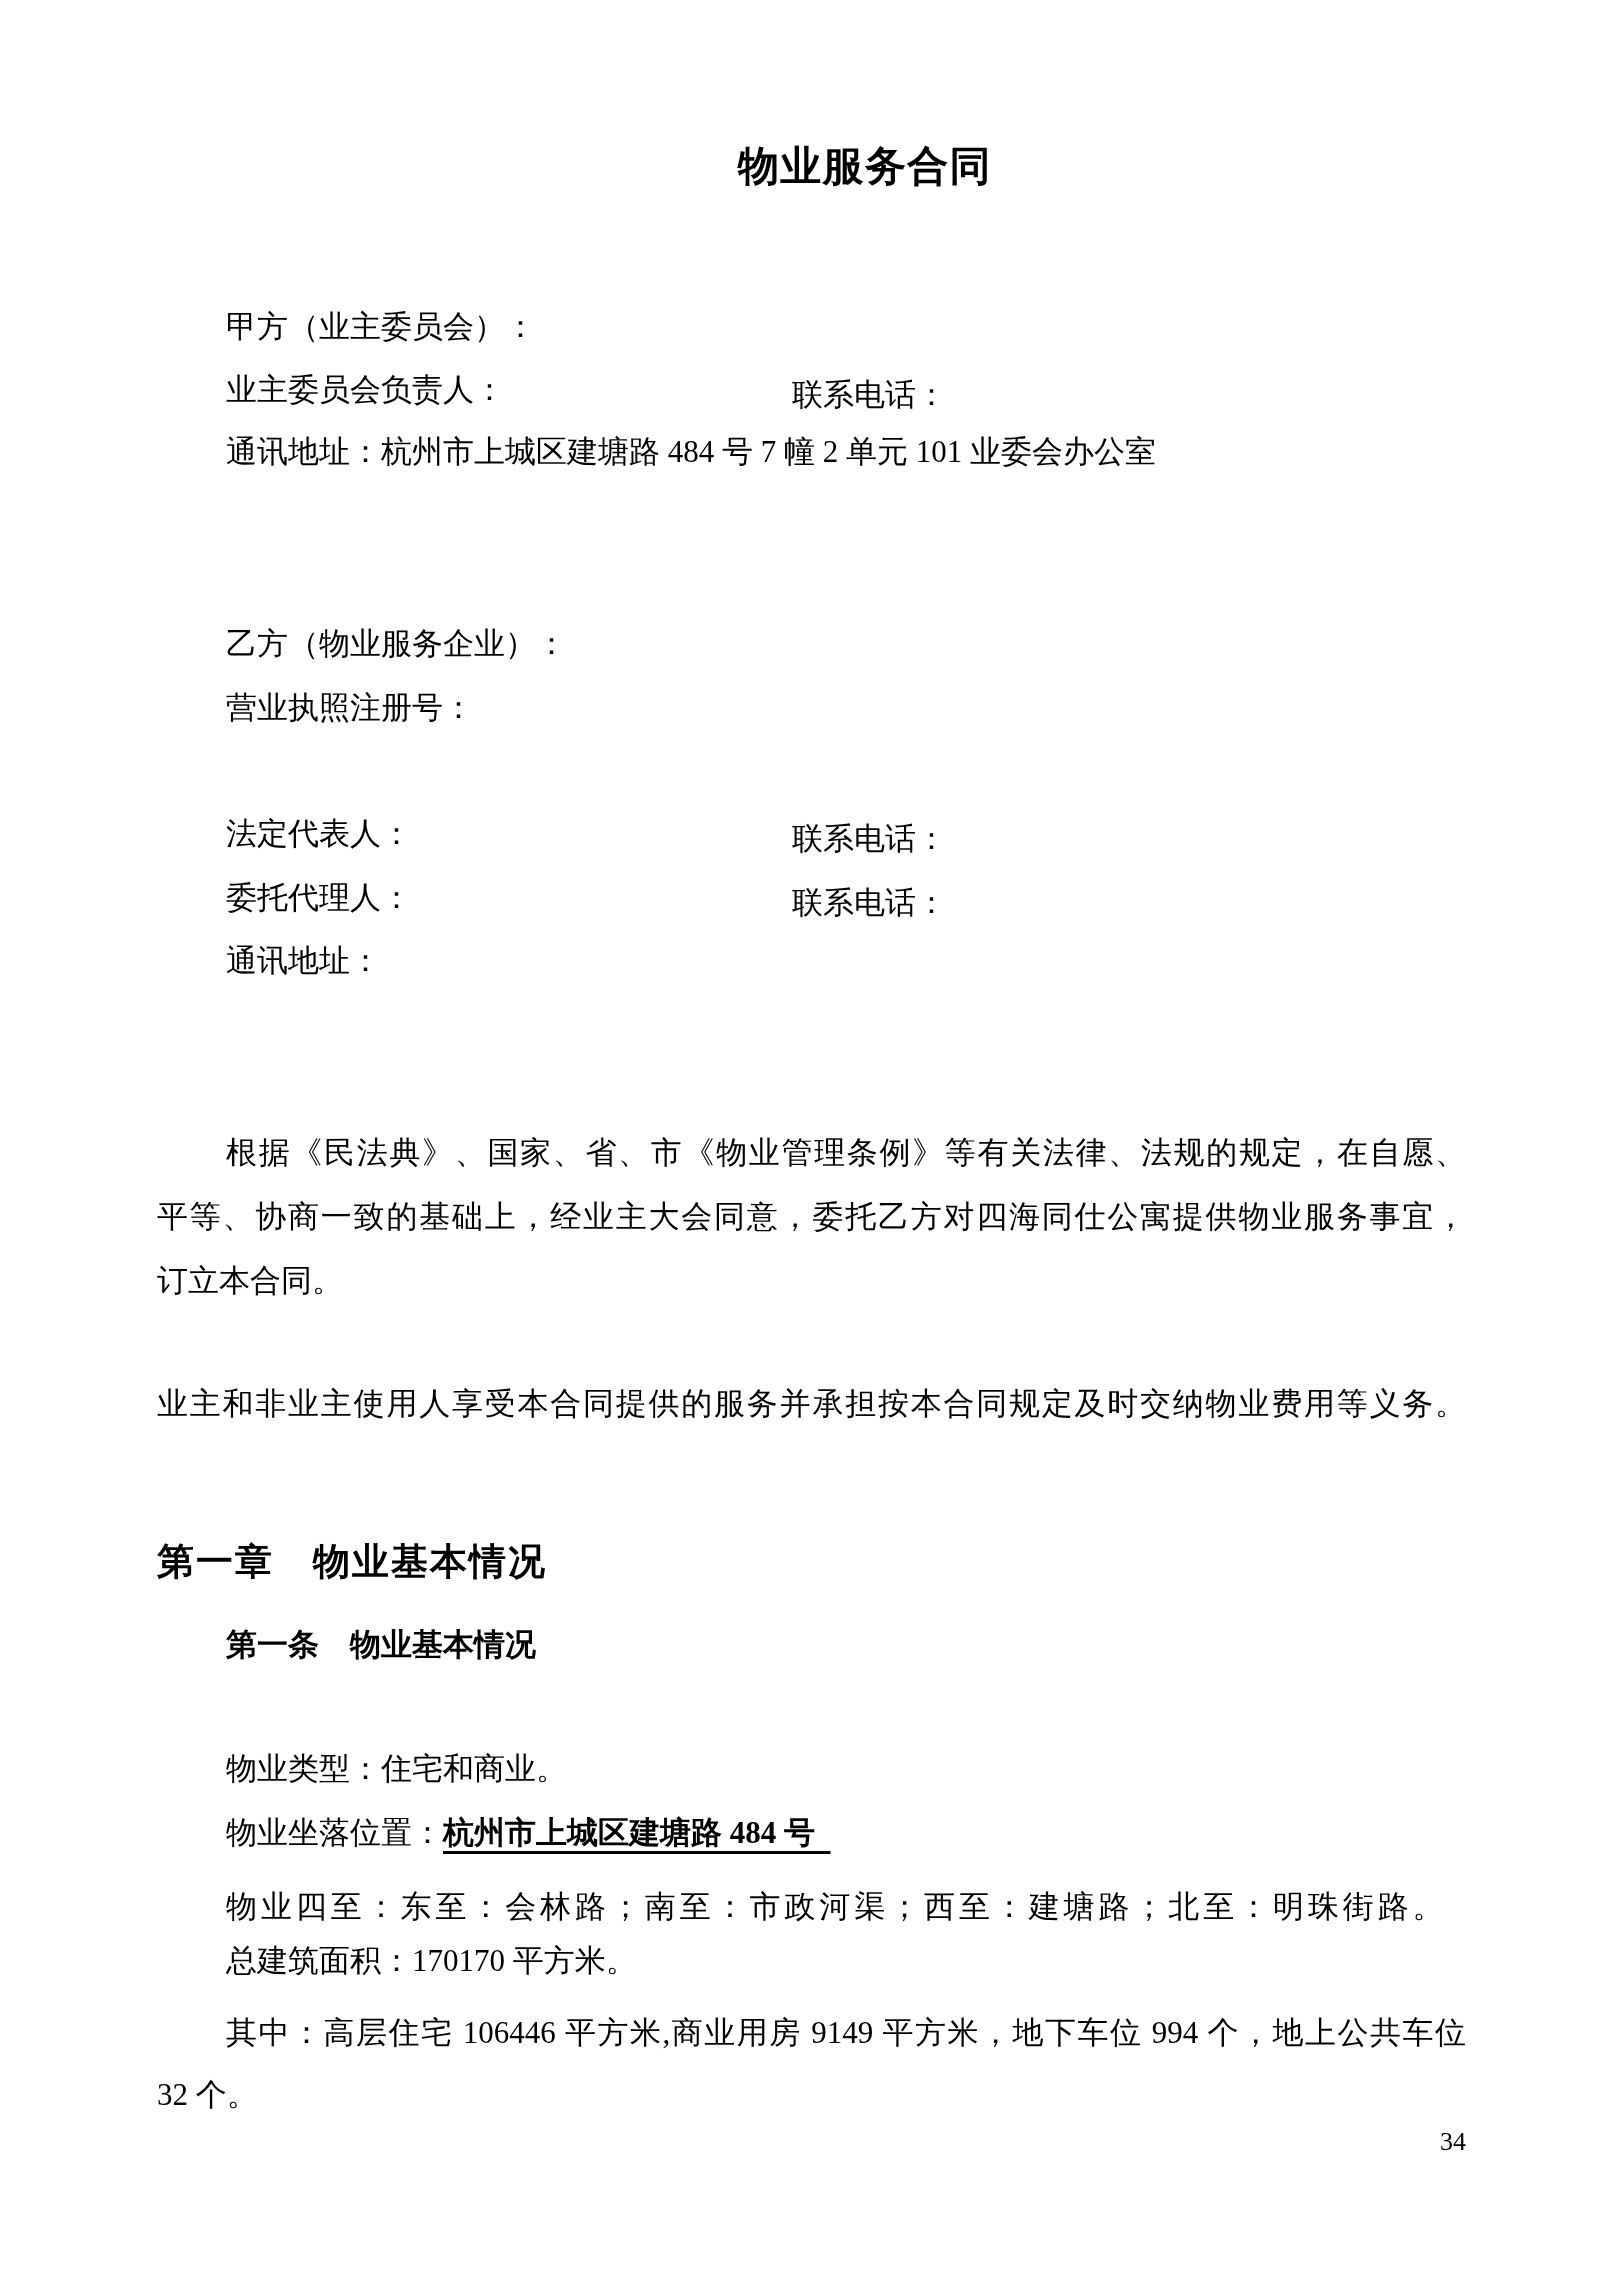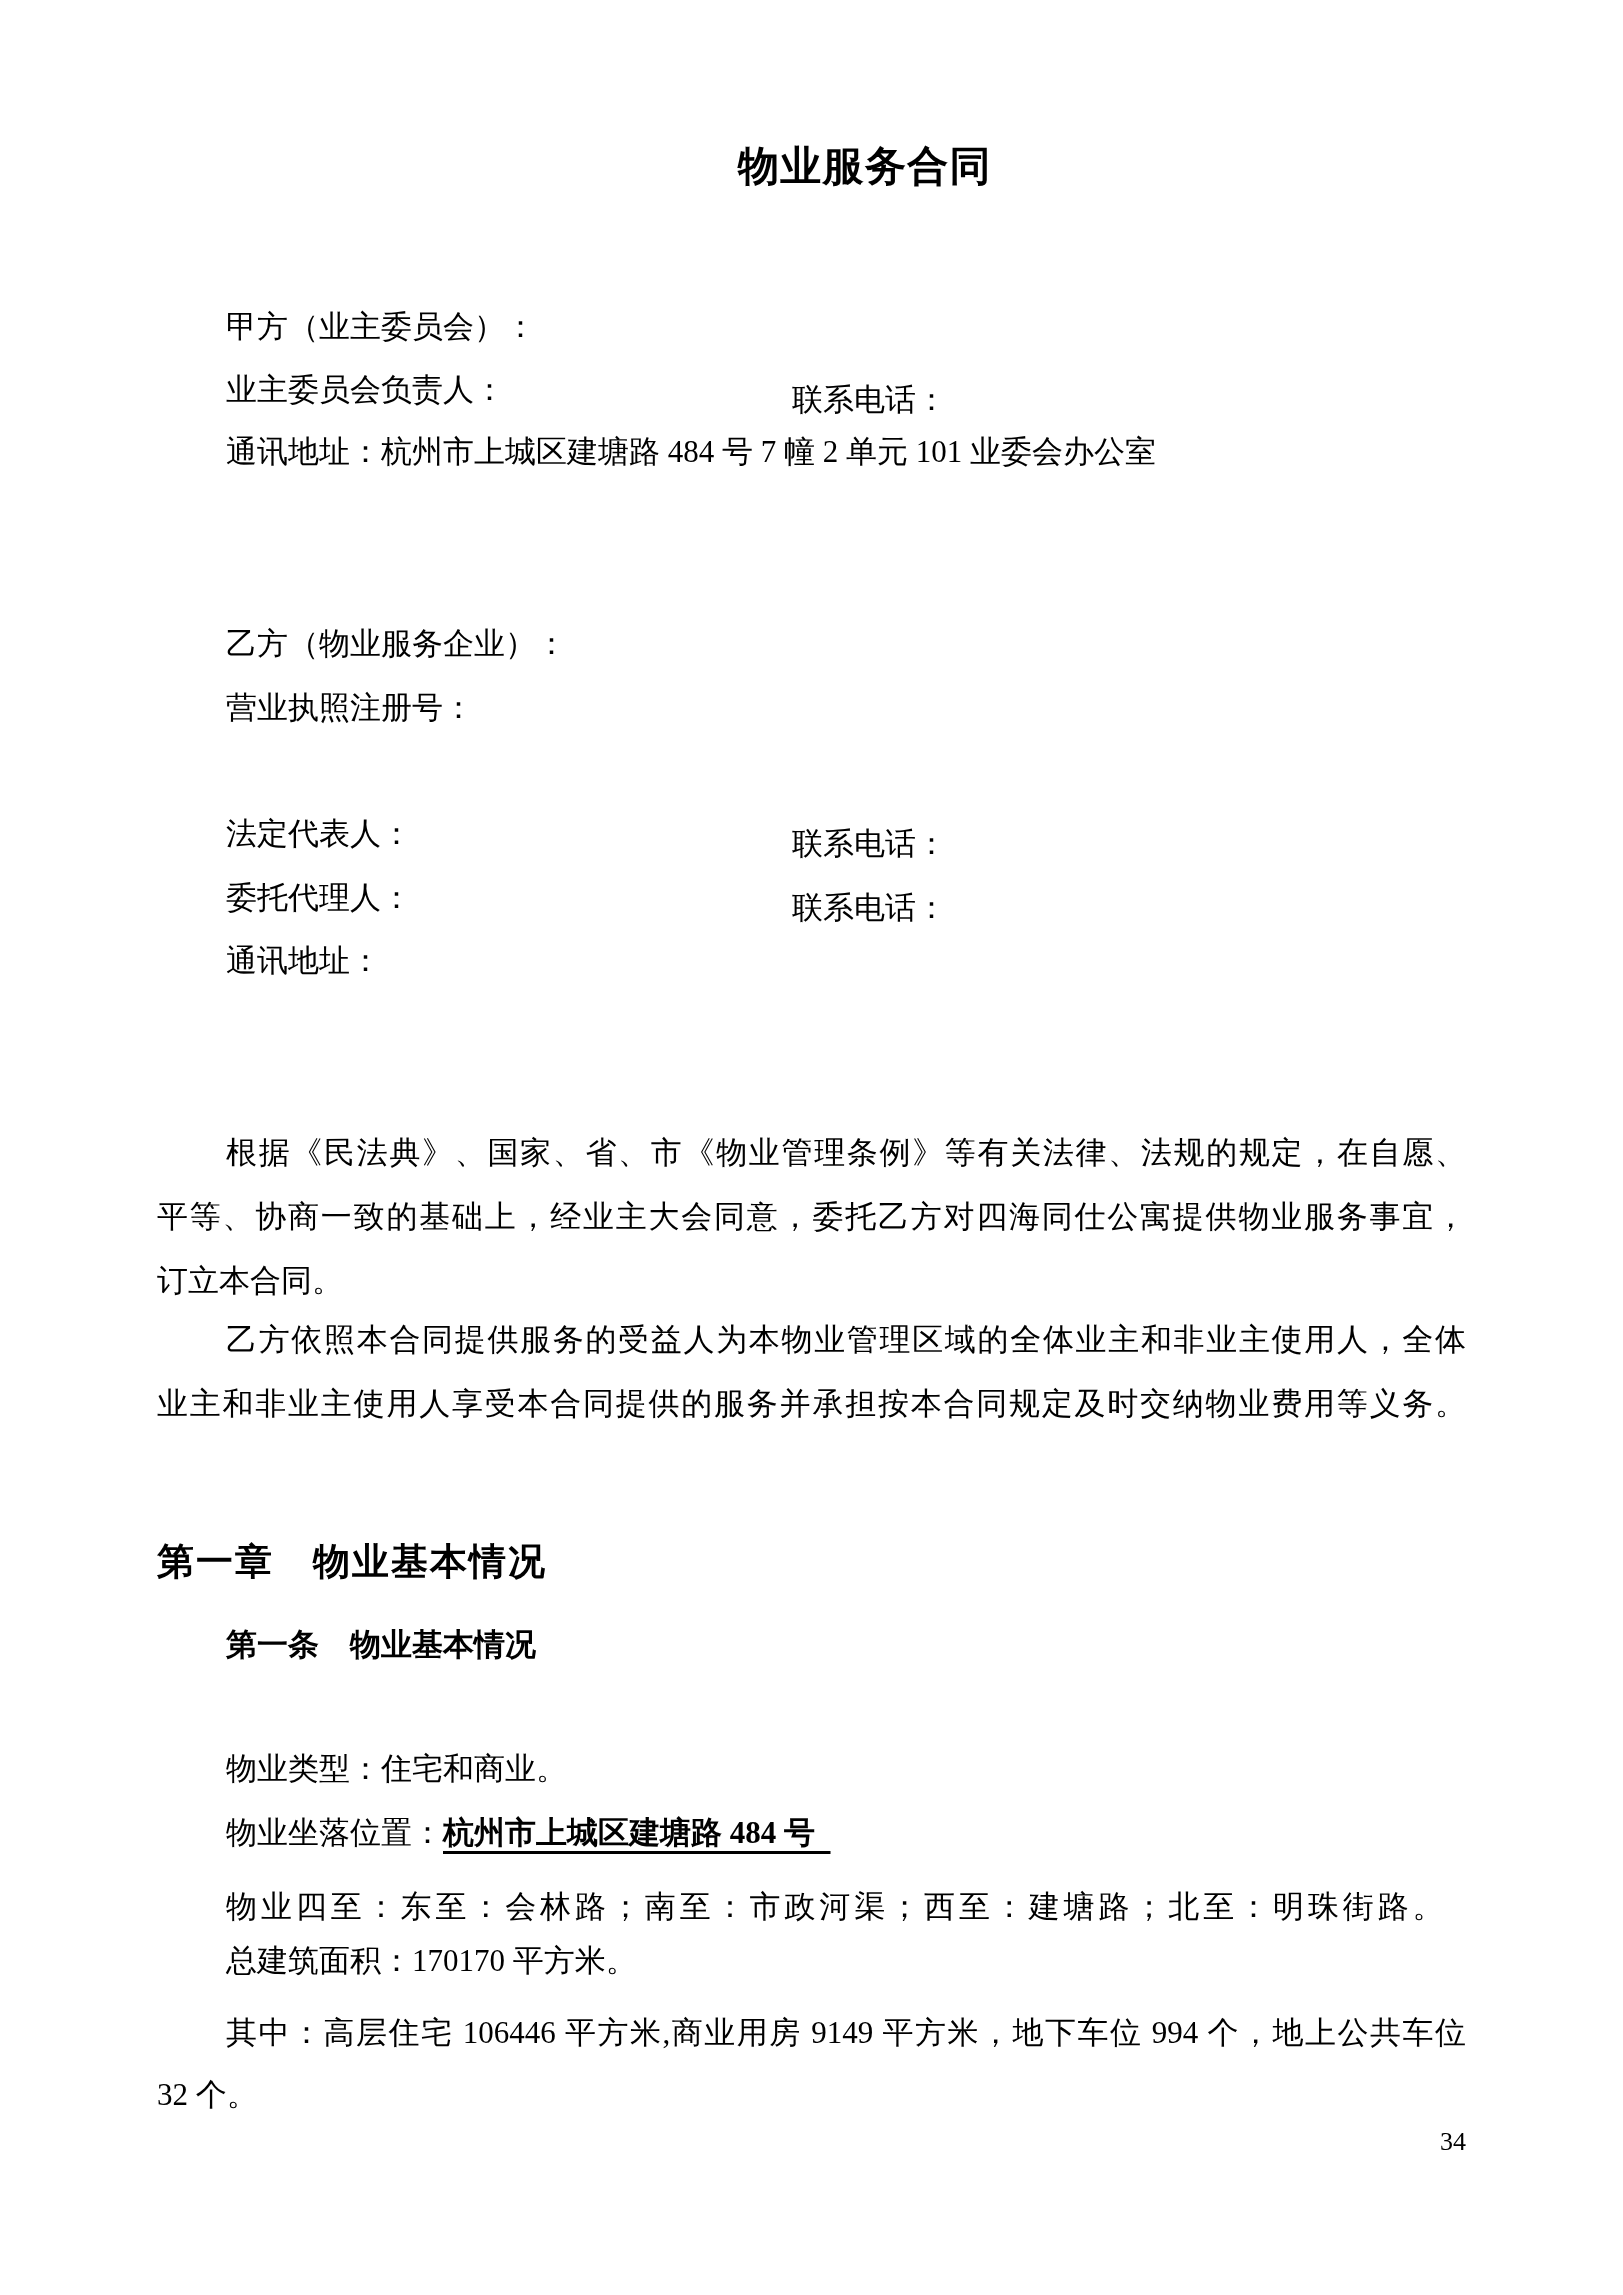--- a/index.html
+++ b/index.html
@@ -22,22 +22,21 @@
   }
   .ind{ text-indent:69px; }
   .justify{
     white-space:normal;
     text-align:justify;
     text-align-last:justify;
   }
   .col2 .right{
     position:absolute;
     left:566px;
-    top:12px;
-    font-family:Liberation Mono, monospace;
+    top:5px;
   }
   .doc-title{
     position:absolute;
     left:738px;
     top:143px;
     font-size:41px;
     line-height:47px;
     font-weight:bold;
     letter-spacing:1.3px;
     white-space:nowrap;
@@ -95,21 +94,20 @@
   <div class="doc-line ind col2" style="top:878px">
     <span>委托代理人：</span>
     <span class="right">联系电话：</span>
   </div>
   <div class="doc-line ind" style="top:941px">通讯地址：</div>
 
   <div class="doc-line ind justify" style="top:1133px">根据《民法典》、国家、省、市《物业管理条例》等有关法律、法规的规定，在自愿、</div>
   <div class="doc-line justify" style="top:1197px">平等、协商一致的基础上，经业主大会同意，委托乙方对四海同仕公寓提供物业服务事宜，</div>
   <div class="doc-line" style="top:1261px">订立本合同。</div>
 
-  <div class="doc-line ind justify" style="top:1320px">乙方依照本合同提供服务的受益人为本物业管理区域的全体业主和非业主使用人，全体</div>
   <div class="doc-line justify" style="top:1384px">业主和非业主使用人享受本合同提供的服务并承担按本合同规定及时交纳物业费用等义务。</div>
 
   <div class="chapter-heading">第一章　物业基本情况</div>
 
   <div class="doc-line ind article-heading" style="top:1625px">第一条　物业基本情况</div>
   <div class="doc-line ind" style="top:1749px">物业类型：住宅和商业。</div>
   <div class="doc-line ind" style="top:1813px">
     <span>物业坐落位置：</span><span class="uline"><span>杭州市上城区建塘路 484 号</span><span>&nbsp;&nbsp;</span></span>
   </div>
   <div class="doc-line ind spread" style="top:1887px">物业四至：东至：会林路；南至：市政河渠；西至：建塘路；北至：明珠街路。</div>

